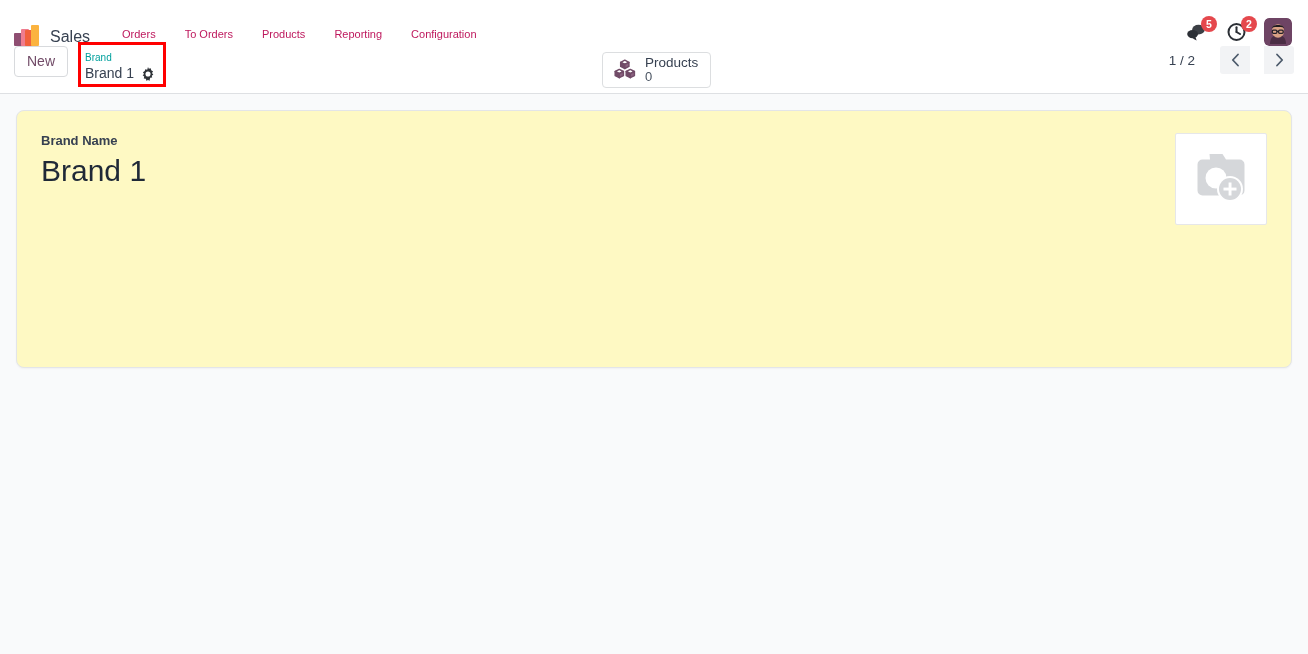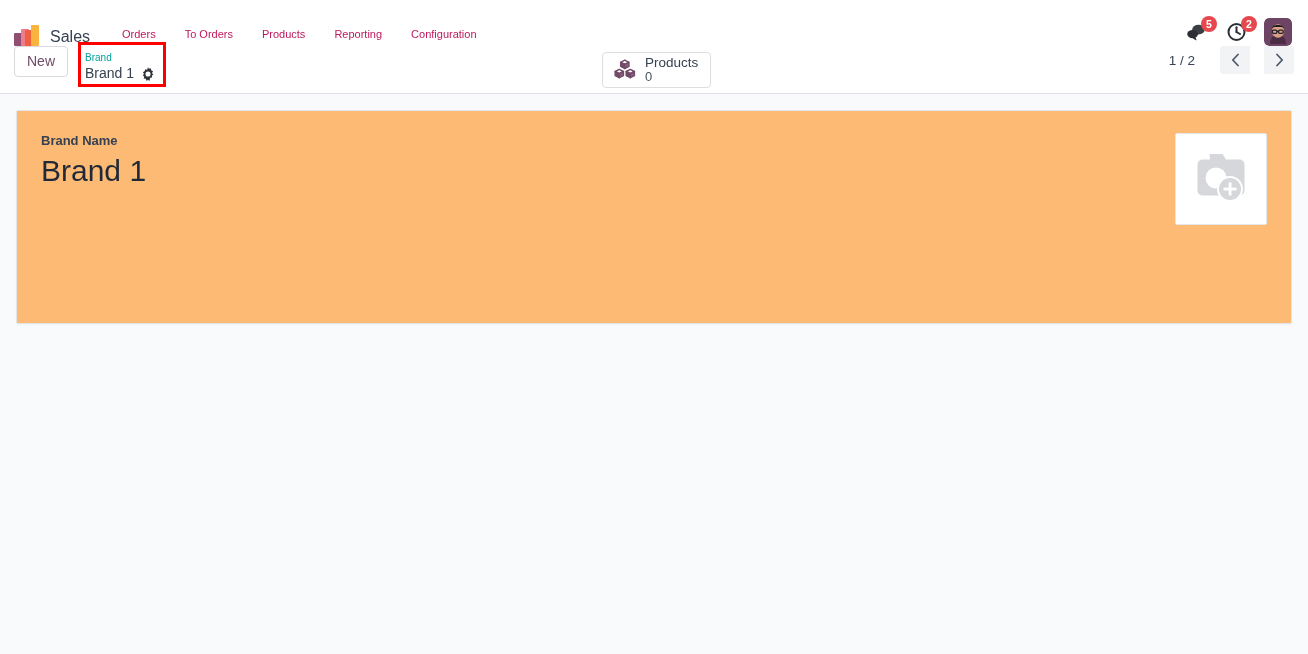--- a/index.html
+++ b/index.html
@@ -179,25 +179,25 @@
   }
   .pager-btn.first { border-top-right-radius: 0; border-bottom-right-radius: 0; }
   .pager-btn.last  { border-top-left-radius: 0;  border-bottom-left-radius: 0; margin-left: 1px; }
 
   
   .sheet-bg {
     padding: 16px;
     height: calc(654px - 46px - 49px);
   }
   .sheet {
-    background: #fdba74;
+    background: #fef9c3;
     border: 1px solid #e3e5e8;
-    border-radius: 2px;
+    border-radius: 8px;
     box-shadow: 0 1px 2px rgba(0,0,0,0.04);
-    height: 214px;
+    height: 258px;
     padding: 22px 24px;
     position: relative;
     display: flex;
   }
   .sheet-main { flex: 1 1 auto; min-width: 0; }
 
   .field-label {
     font-size: 13px;
     font-weight: bold;
     color: #374151;

